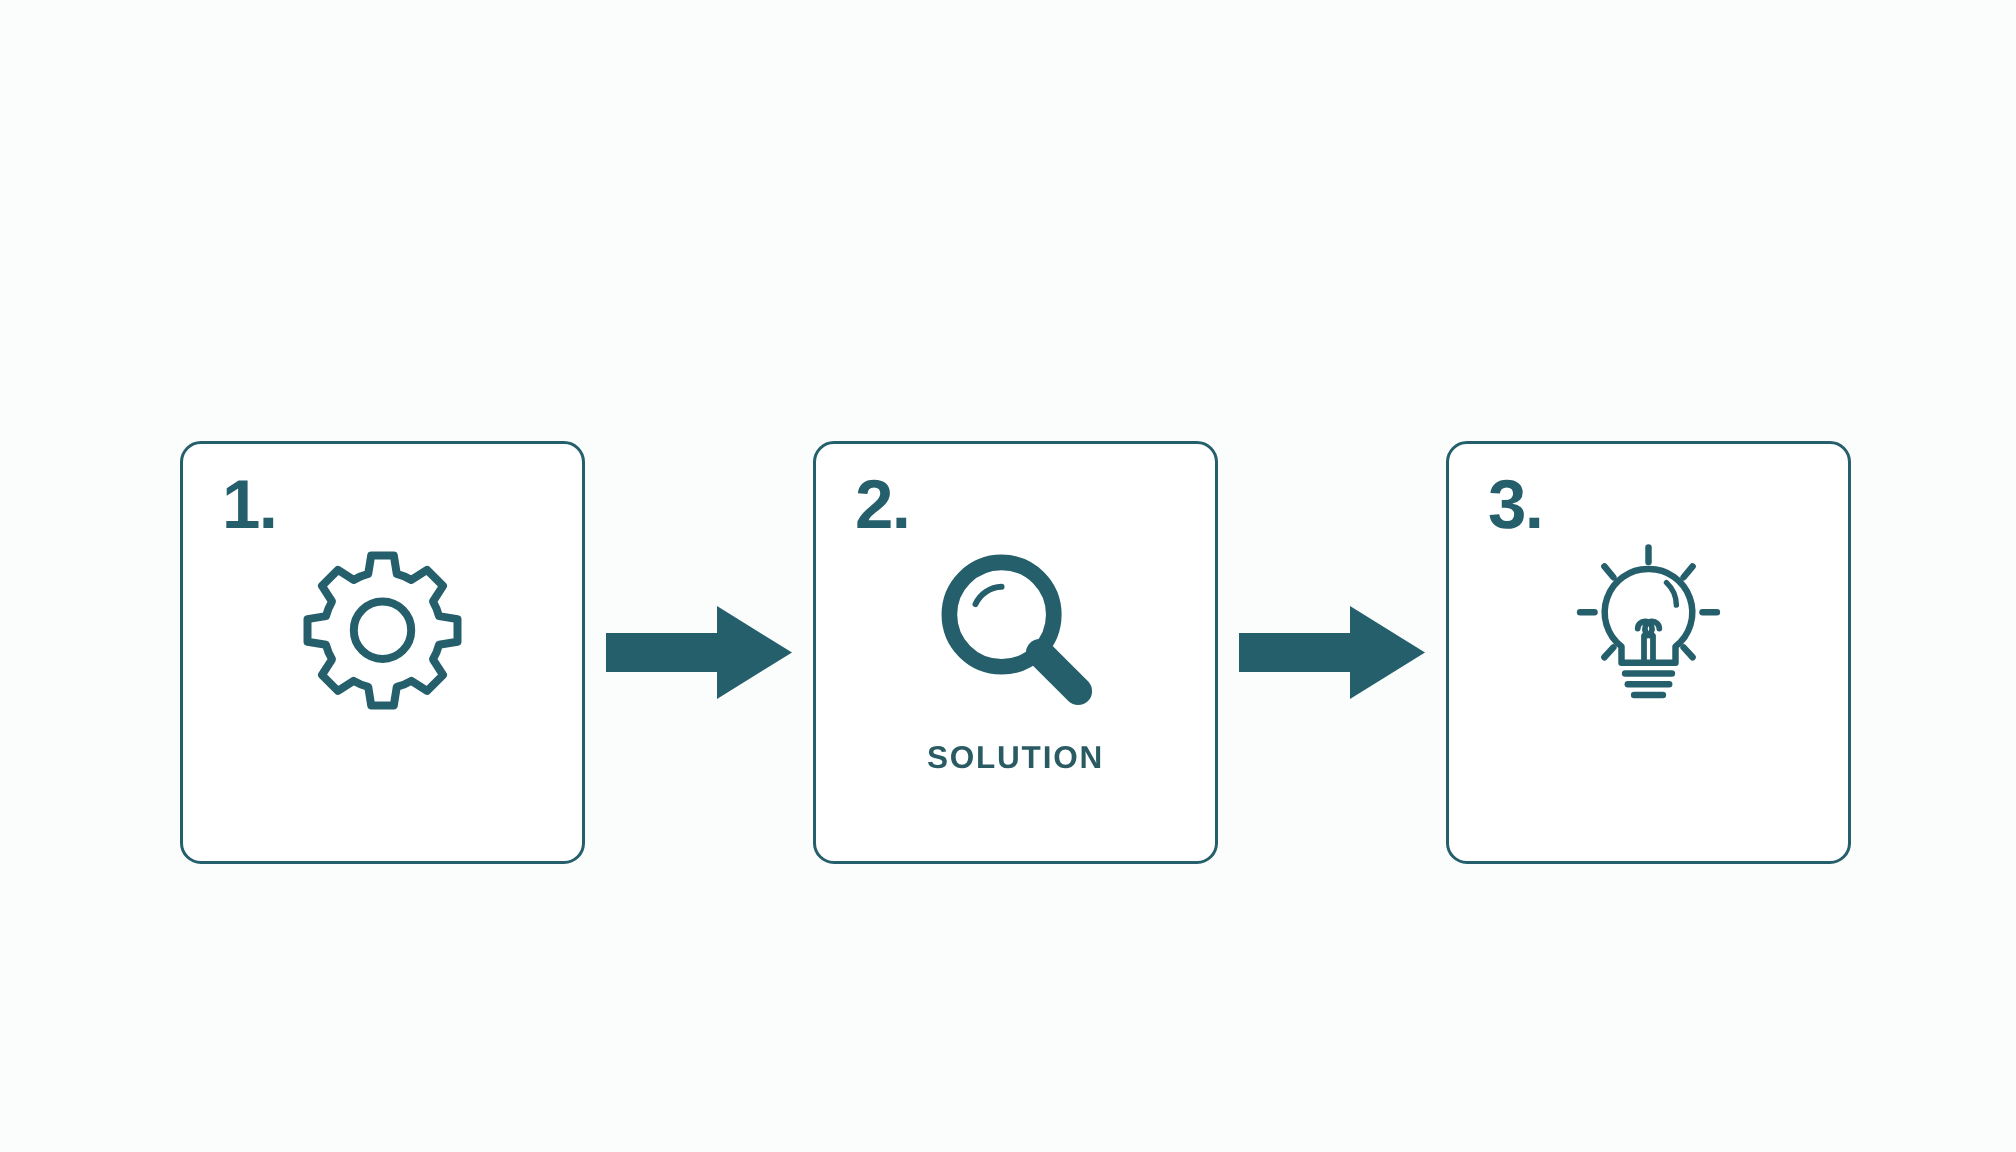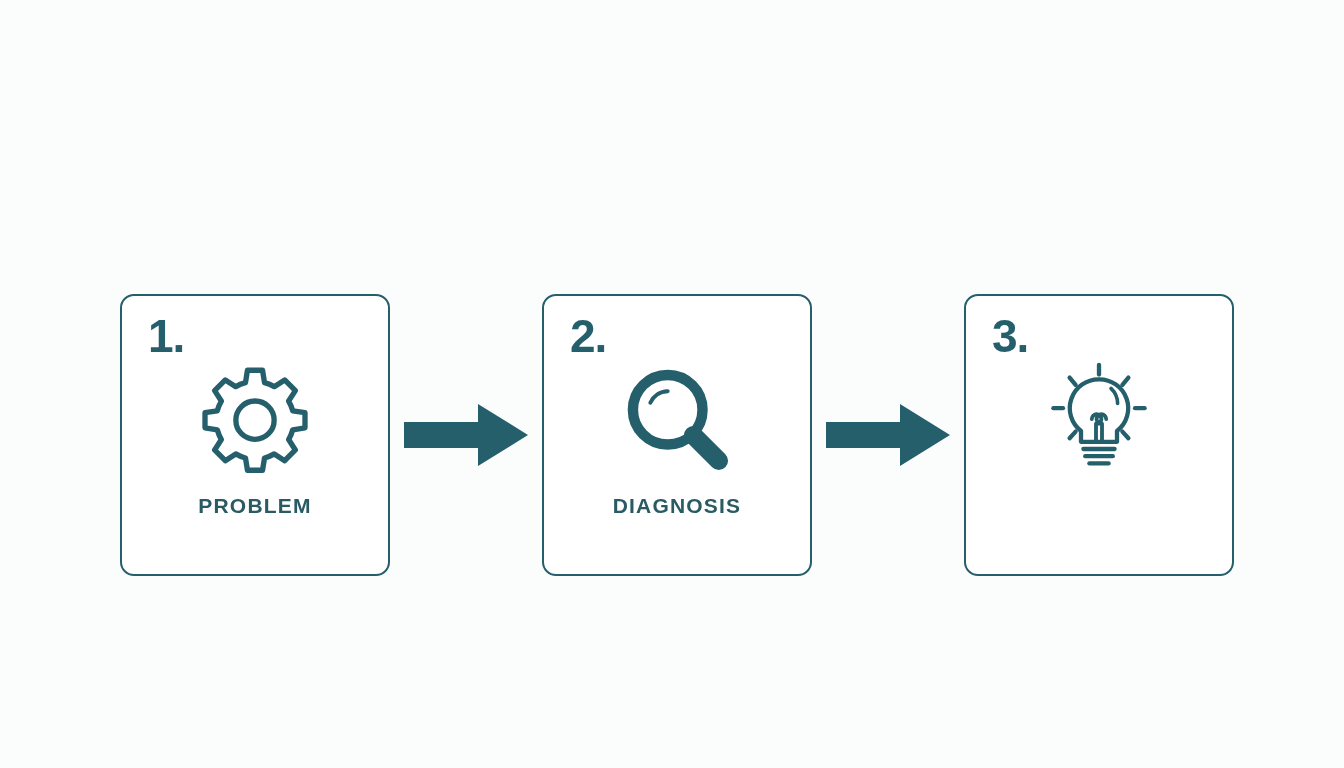--- a/index.html
+++ b/index.html
@@ -109,39 +109,38 @@
         <svg width="116" height="116" viewBox="0 0 100 100" fill="none" stroke="#245f6b" stroke-width="4.6" stroke-linejoin="round" stroke-linecap="round">
           <path d="M43.5 8 L56.5 8 L58.2 18.6 A33 33 0 0 1 66.6 22.1 L75.6 16.3 L84.8 25.5 L79 34.5
                    A33 33 0 0 1 82.5 42.9 L93.1 44.6 L93.1 57.6 L82.5 59.3 A33 33 0 0 1 79 67.7
                    L84.8 76.7 L75.6 85.9 L66.6 80.1 A33 33 0 0 1 58.2 83.6 L56.5 94.2 L43.5 94.2
                    L41.8 83.6 A33 33 0 0 1 33.4 80.1 L24.4 85.9 L15.2 76.7 L21 67.7
                    A33 33 0 0 1 17.5 59.3 L6.9 57.6 L6.9 44.6 L17.5 42.9 A33 33 0 0 1 21 34.5
                    L15.2 25.5 L24.4 16.3 L33.4 22.1 A33 33 0 0 1 41.8 18.6 Z"></path>
           <circle cx="50" cy="51" r="16.5"></circle>
         </svg>
       </div>
-      <div class="step-label">PROBLEM</div>
     </div>
 
     <div class="arrow">
       <svg width="124" height="62" viewBox="0 0 124 62">
         <path d="M0 18 L74 18 L74 0 L124 31 L74 62 L74 44 L0 44 Z" fill="#245f6b"></path>
       </svg>
     </div>
 
     <div class="step-card">
       <div class="step-number">2.</div>
       <div class="step-icon">
         <svg width="116" height="116" viewBox="0 0 100 100" fill="none">
           <circle cx="42" cy="42" r="30" stroke="#245f6b" stroke-width="9"></circle>
           <path d="M27 36 A17 17 0 0 1 42 26" stroke="#245f6b" stroke-width="3.4" stroke-linecap="round"></path>
           <line x1="64" y1="64" x2="86" y2="86" stroke="#245f6b" stroke-width="16" stroke-linecap="round"></line>
         </svg>
       </div>
-      <div class="step-label">DIAGNOSIS</div>
+      <div class="step-label">SOLUTION</div>
     </div>
 
     <div class="arrow">
       <svg width="124" height="62" viewBox="0 0 124 62">
         <path d="M0 18 L74 18 L74 0 L124 31 L74 62 L74 44 L0 44 Z" fill="#245f6b"></path>
       </svg>
     </div>
 
     <div class="step-card">
       <div class="step-number">3.</div>

